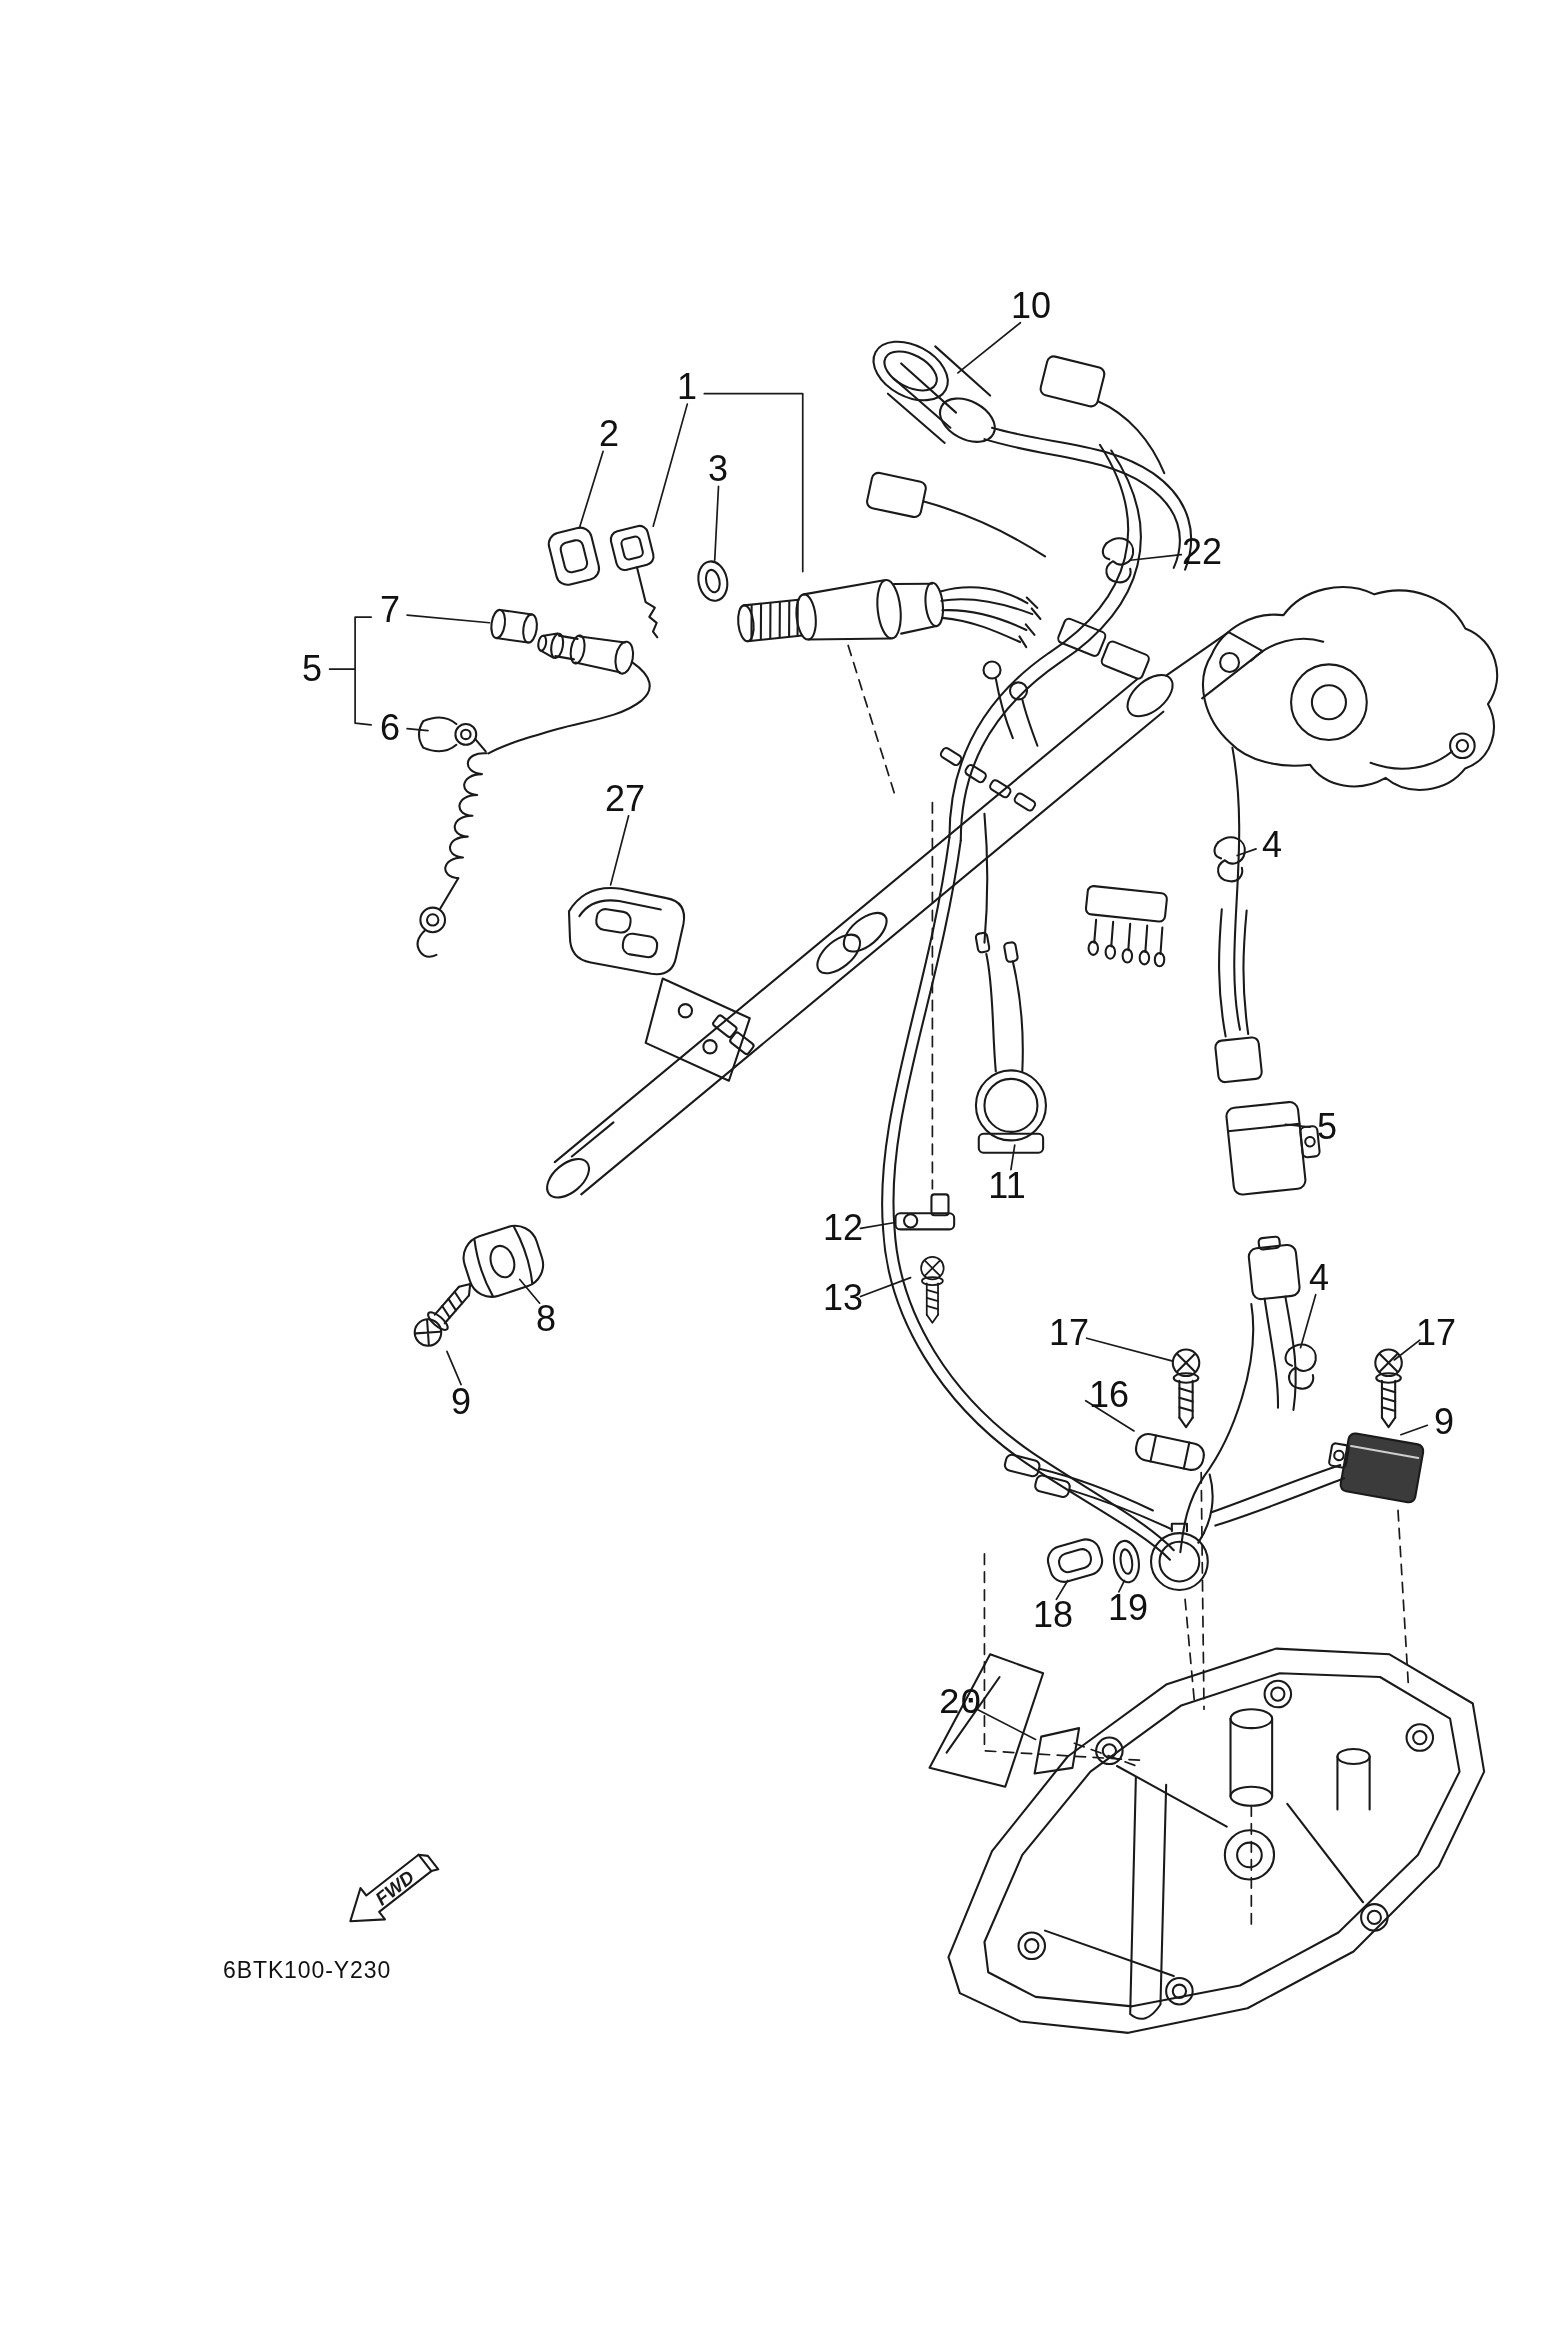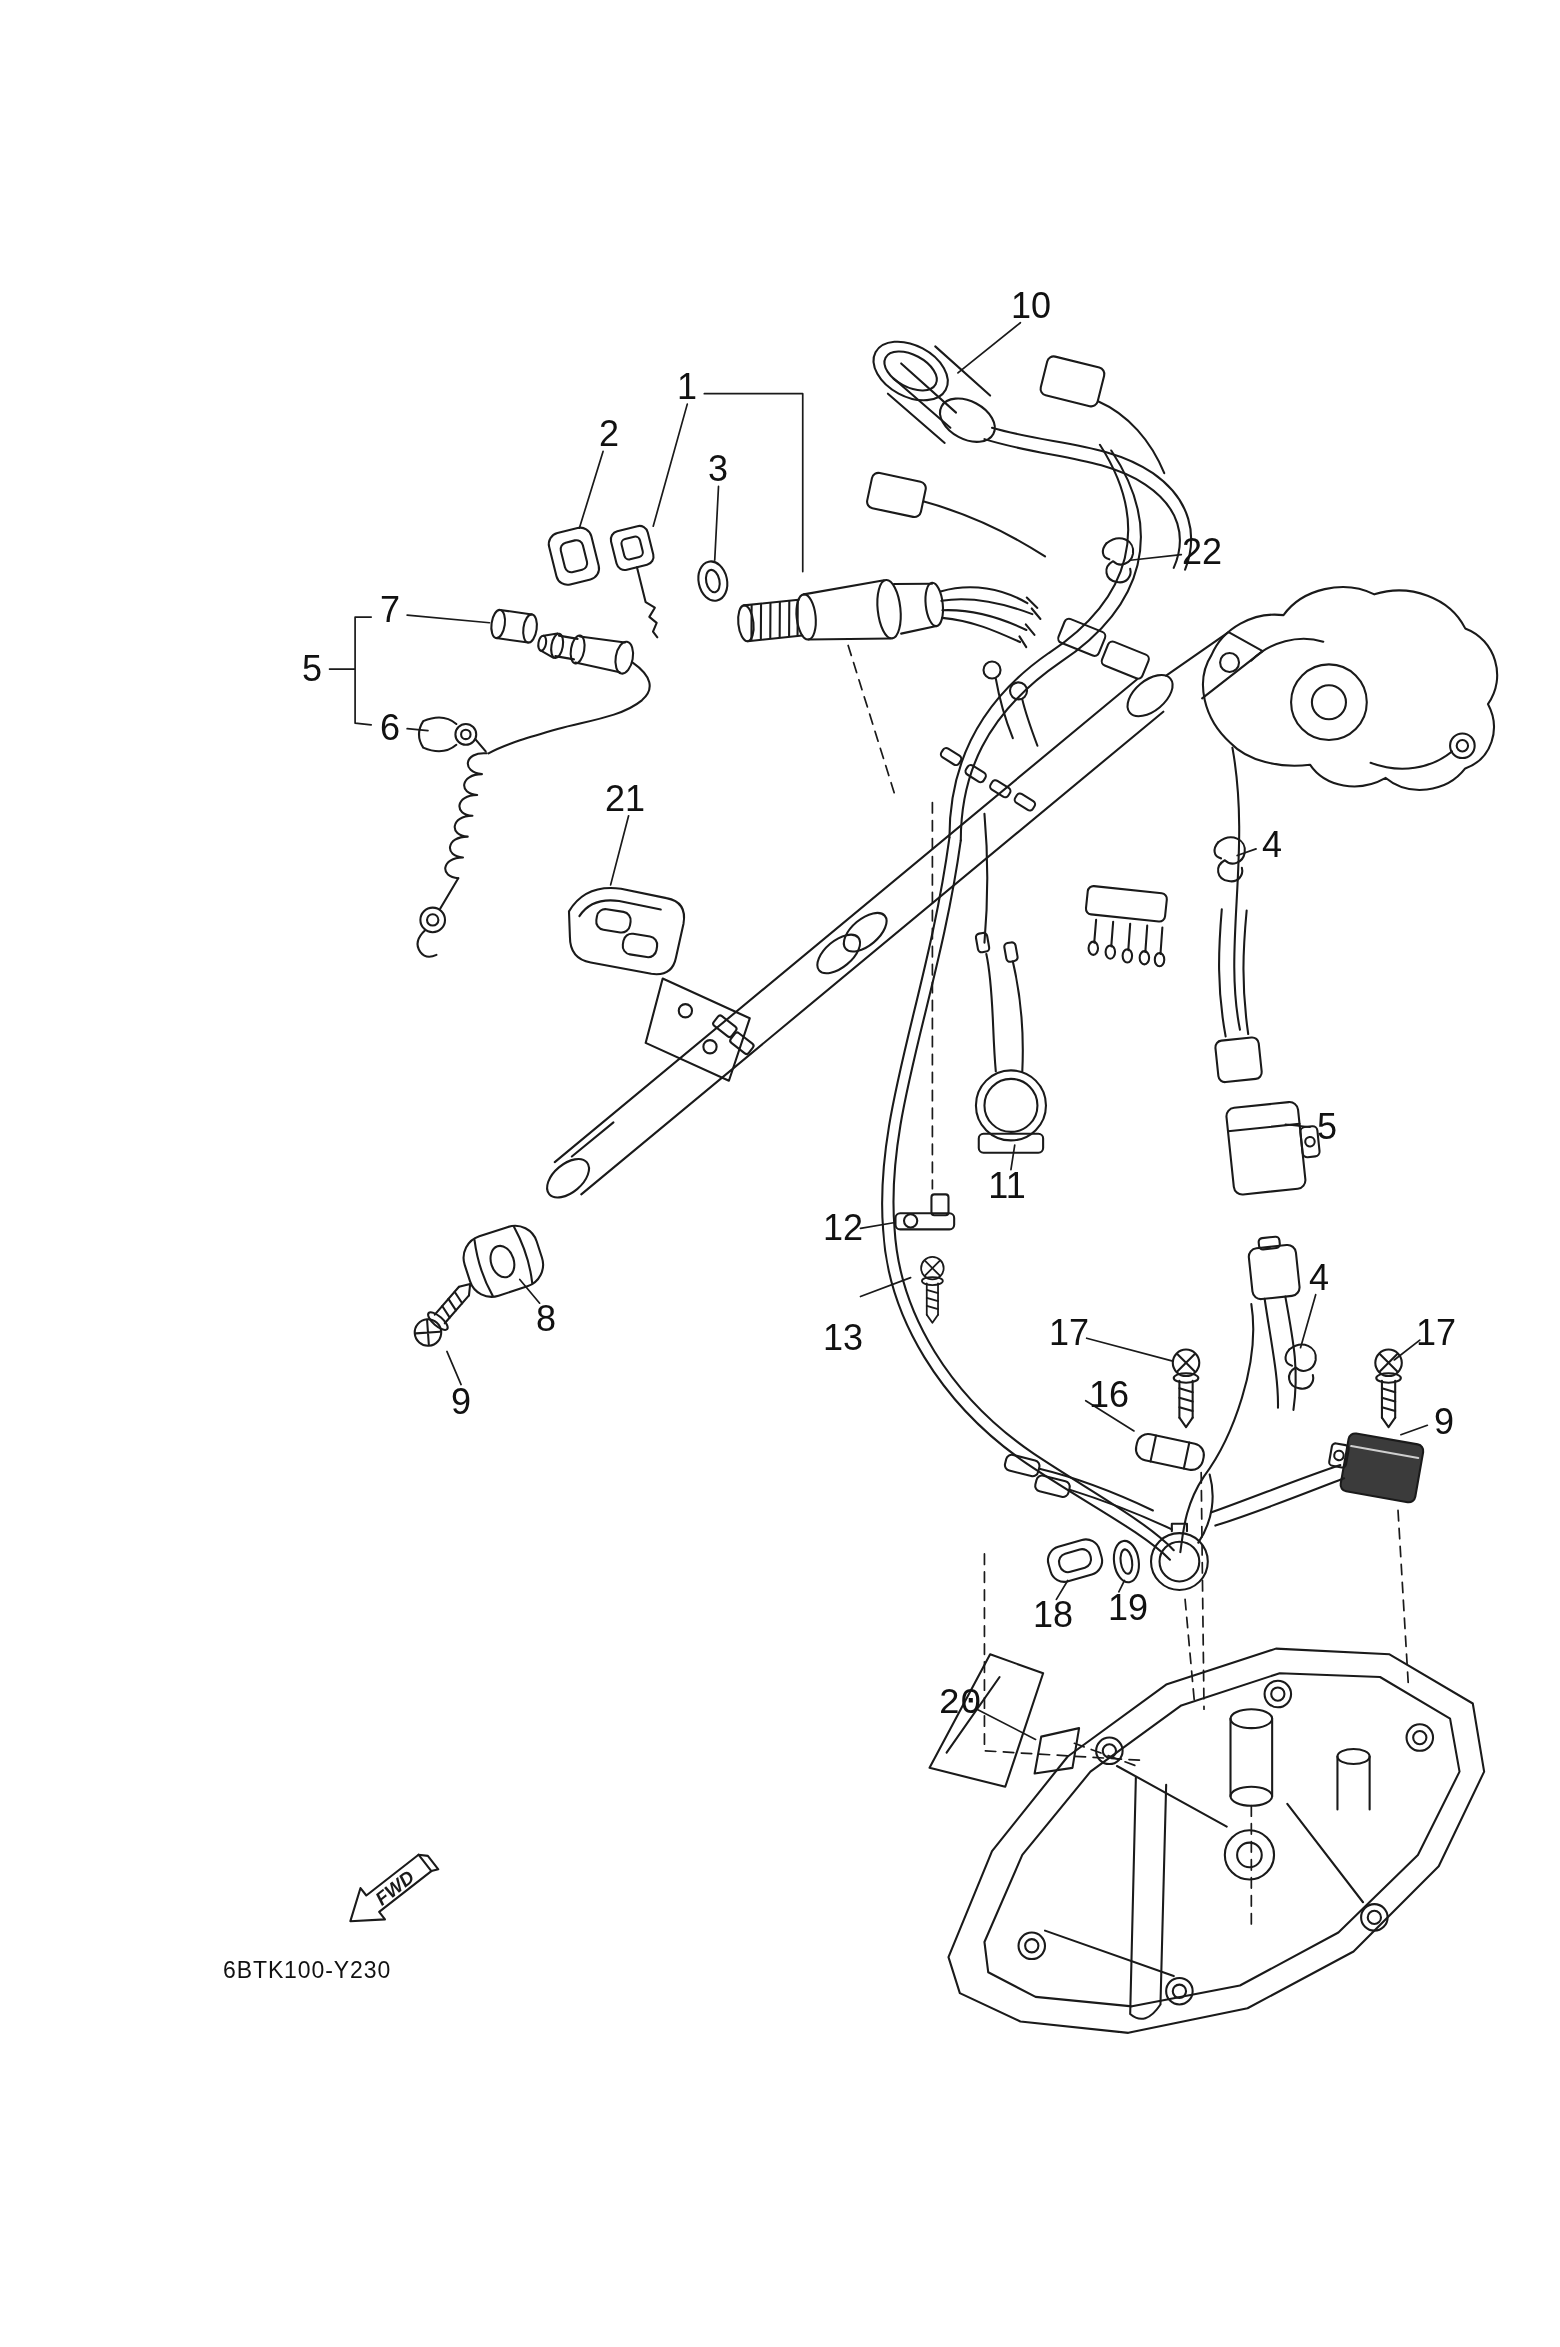--- a/index.html
+++ b/index.html
@@ -346,29 +346,29 @@
       <div class="callout" style="left: 1272px; top: 845px;">4</div>
       <div class="callout" style="left: 1319px; top: 1278px;">4</div>
       <div class="callout" style="left: 312px; top: 669px;">5</div>
       <div class="callout" style="left: 390px; top: 728px;">6</div>
       <div class="callout" style="left: 390px; top: 610px;">7</div>
       <div class="callout" style="left: 546px; top: 1319px;">8</div>
       <div class="callout" style="left: 461px; top: 1402px;">9</div>
       <div class="callout" style="left: 1031px; top: 306px;">10</div>
       <div class="callout" style="left: 1007px; top: 1186px;">11</div>
       <div class="callout" style="left: 843px; top: 1228px;">12</div>
-      <div class="callout" style="left: 843px; top: 1338px;">13</div>
+      <div class="callout" style="left: 843px; top: 1298px;">13</div>
       <div class="callout" style="left: 1327px; top: 1127px;">5</div>
       <div class="callout" style="left: 1444px; top: 1422px;">9</div>
       <div class="callout" style="left: 1069px; top: 1395px; margin-left: 40px;">16</div>
       <div class="callout" style="left: 1069px; top: 1333px;">17</div>
       <div class="callout" style="left: 1436px; top: 1333px;">17</div>
       <div class="callout" style="left: 1053px; top: 1615px;">18</div>
       <div class="callout" style="left: 1128px; top: 1608px;">19</div>
       <div class="callout" style="left: 960px; top: 1704px; font-family: Liberation Mono, monospace;">20</div>
-      <div class="callout" style="left: 625px; top: 799px;">21</div>
+      <div class="callout" style="left: 625px; top: 799px;">27</div>
       <div class="callout" style="left: 1202px; top: 552px;">22</div>
     </div>
 
   <div class="code">6BTK100-Y230</div>
 
 </div>
 
 
 </body></html>

